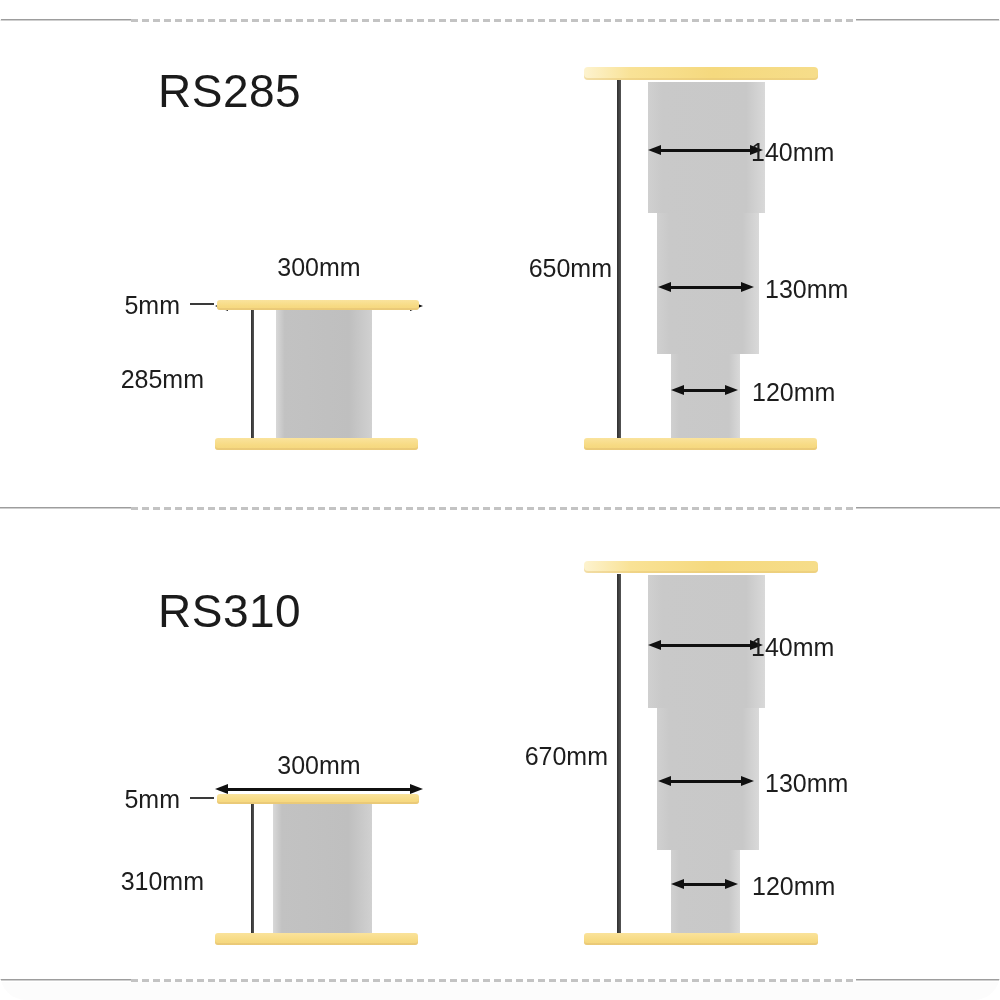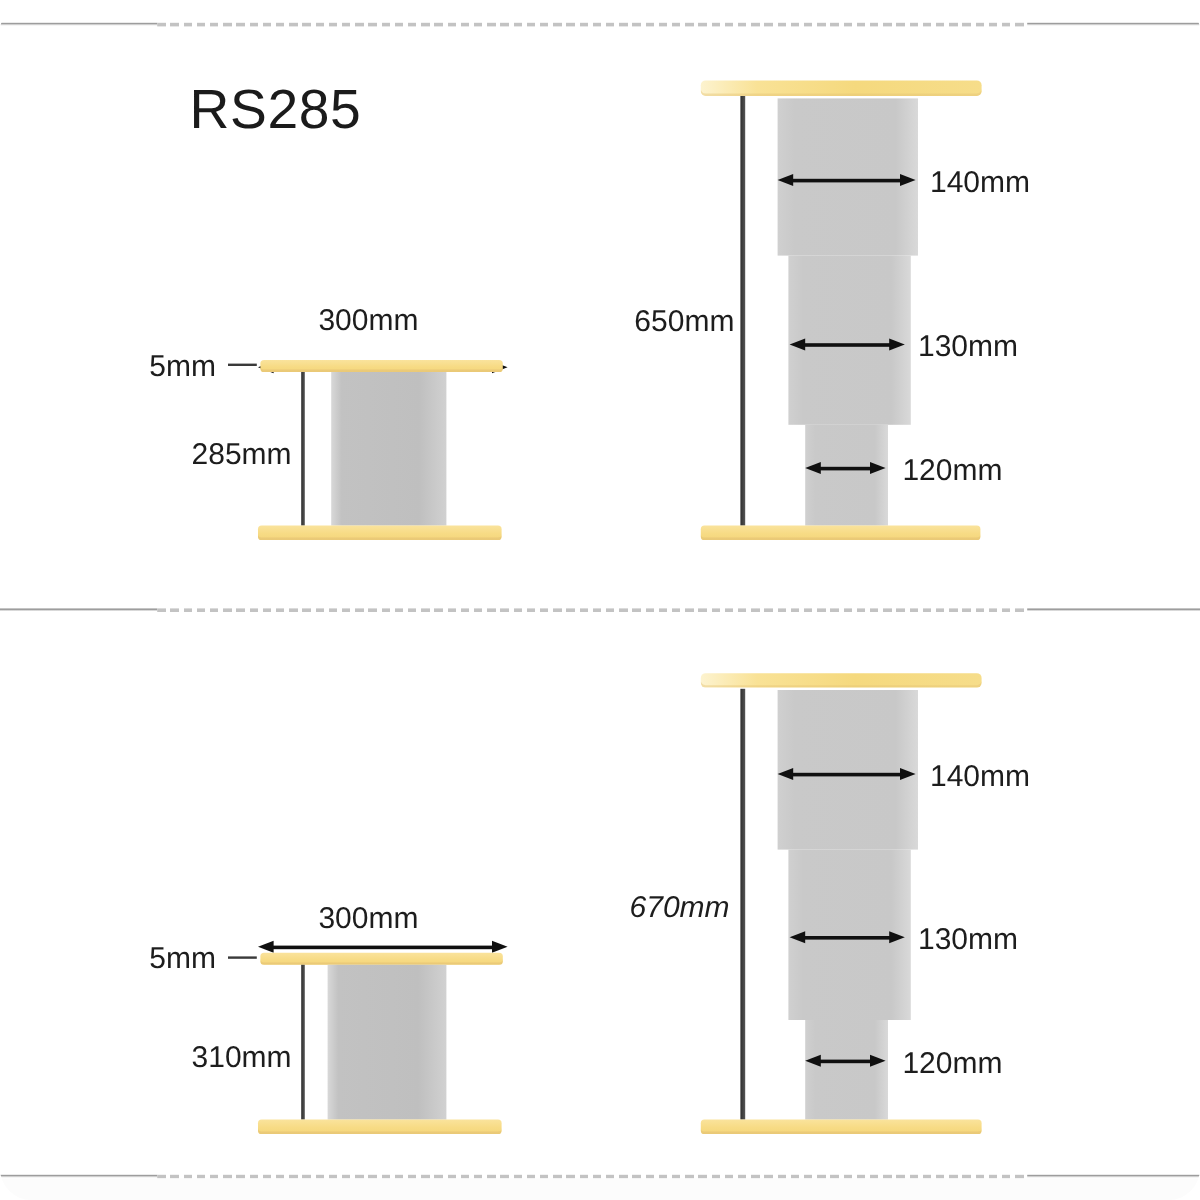--- a/index.html
+++ b/index.html
@@ -65,63 +65,63 @@
   }
   .harrow::after {
     content: ""; position: absolute; right: -12px; top: -4px; width: 0; height: 0;
     border-top: 5.5px solid transparent; border-bottom: 5.5px solid transparent;
     border-left: 13px solid #101010;
   }
 
   .leader { position: absolute; height: 2px; background: #3a3a3a; }
 
   
-  .fv-width-label  { left: 207px; top: 234px; width: 200px; text-align: center; }
+  .fv-width-label  { left: 219px; top: 234px; width: 200px; text-align: center; }
   .pB .fv-width-label { top: 244px; }
   .fv-width-arrow  { left: 227px; top: 285px; width: 184px; }
   .pB .fv-width-arrow { top: 280px; }
   .fv-top-plate    { left: 217px; top: 280px; width: 202px; height: 10px; }
   .pB .fv-top-plate { top: 286px; }
   .fv-thickness-label { right: 820px; top: 272px; text-align: right; }
   .pB .fv-thickness-label { top: 278px; }
   .fv-leader       { left: 190px; top: 283px; width: 24px; }
   .pB .fv-leader   { top: 289px; }
   .fv-vline        { left: 251px; top: 290px; width: 3px; height: 128px; }
   .pB .fv-vline    { top: 296px; height: 129px; }
   .fv-column       { left: 276px; top: 290px; width: 96px; height: 128px; }
   .pB .fv-column   { left: 273px; top: 296px; width: 99px; height: 129px; }
-  .fv-height-label { right: 757px; top: 346px; }
+  .fv-height-label { right: 796px; top: 346px; }
   .pB .fv-height-label { top: 349px; margin-top: 11px; }
   .fv-bottom-plate { left: 215px; top: 418px; width: 203px; height: 12px; }
   .pB .fv-bottom-plate { top: 425px; }
 
   
   .sv-top-plate {
     left: 584px; top: 47px; width: 234px; height: 13px; border-radius: 4px;
     background: linear-gradient(90deg, #fdf3cf 0%, #f9e296 20%, #f5d97e 55%, #f6dd8a 100%);
     box-shadow: inset 0 -2px 0 rgba(228, 196, 118, 0.45);
   }
   .pB .sv-top-plate { top: 53px; height: 12px; }
   .sv-vline        { left: 617px; top: 60px; width: 4px; height: 358px; }
   .pB .sv-vline    { top: 66px; height: 359px; }
   .sv-height-label { right: 388px; top: 235px; text-align: left; }
-  .pB .sv-height-label { right: 392px; top: 235px; font-style: italic; }
+  .pB .sv-height-label { right: 392px; top: 235px; }
   .sv-seg1         { left: 648px; top: 62px;  width: 117px; height: 131px; }
   .pB .sv-seg1     { top: 67px;  height: 133px; }
   .sv-seg2         { left: 657px; top: 193px; width: 102px; height: 141px; }
   .pB .sv-seg2     { top: 200px; height: 142px; }
   .sv-seg3         { left: 671px; top: 334px; width: 69px;  height: 84px; }
   .pB .sv-seg3     { top: 342px; height: 83px; }
   .sv-arrow1       { left: 660px; top: 129px; width: 91px; }
   .pB .sv-arrow1   { top: 136px; }
   .sv-arrow2       { left: 670px; top: 266px; width: 72px; }
   .pB .sv-arrow2   { top: 272px; }
   .sv-arrow3       { left: 683px; top: 369px; width: 43px; }
   .pB .sv-arrow3   { top: 375px; }
-  .sv-seg1-label   { left: 775px; top: 119px; }
+  .sv-seg1-label   { left: 751px; top: 119px; }
   .pB .sv-seg1-label { top: 126px; }
   .sv-seg2-label   { left: 765px; top: 256px; text-align: center; }
   .pB .sv-seg2-label { top: 262px; }
   .sv-seg3-label   { left: 752px; top: 359px; }
   .pB .sv-seg3-label { top: 365px; }
   .sv-bottom-plate { left: 584px; top: 418px; width: 233px; height: 12px; }
   .pB .sv-bottom-plate { top: 425px; width: 234px; }
 </style>
 </head>
 <body>
@@ -162,20 +162,21 @@
     <div class="plate sv-bottom-plate"></div>
   </div>
 
   <div class="divider" style="top:507px">
     <span class="d-solid-l"></span>
     <span class="d-dash"></span>
     <span class="d-solid-r"></span>
   </div>
 
   <div class="panel pB">
+    <div class="model-title">RS310</div>
 
     <div class="dim-label fv-width-label">300mm</div>
     <div class="harrow fv-width-arrow"></div>
     <div class="plate fv-top-plate"></div>
     <div class="dim-label fv-thickness-label">5mm</div>
     <div class="leader fv-leader"></div>
     <div class="vline fv-vline"></div>
     <div class="col-gray fv-column"></div>
     <div class="dim-label fv-height-label">310mm</div>
     <div class="plate fv-bottom-plate"></div>

